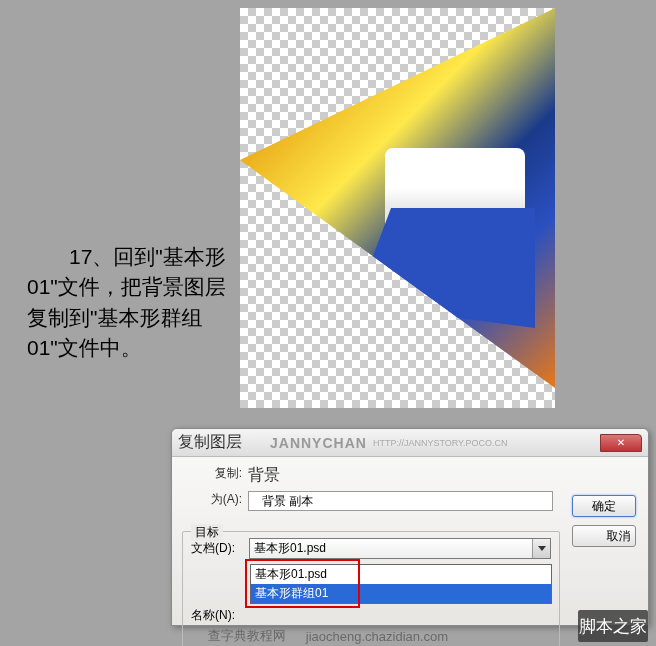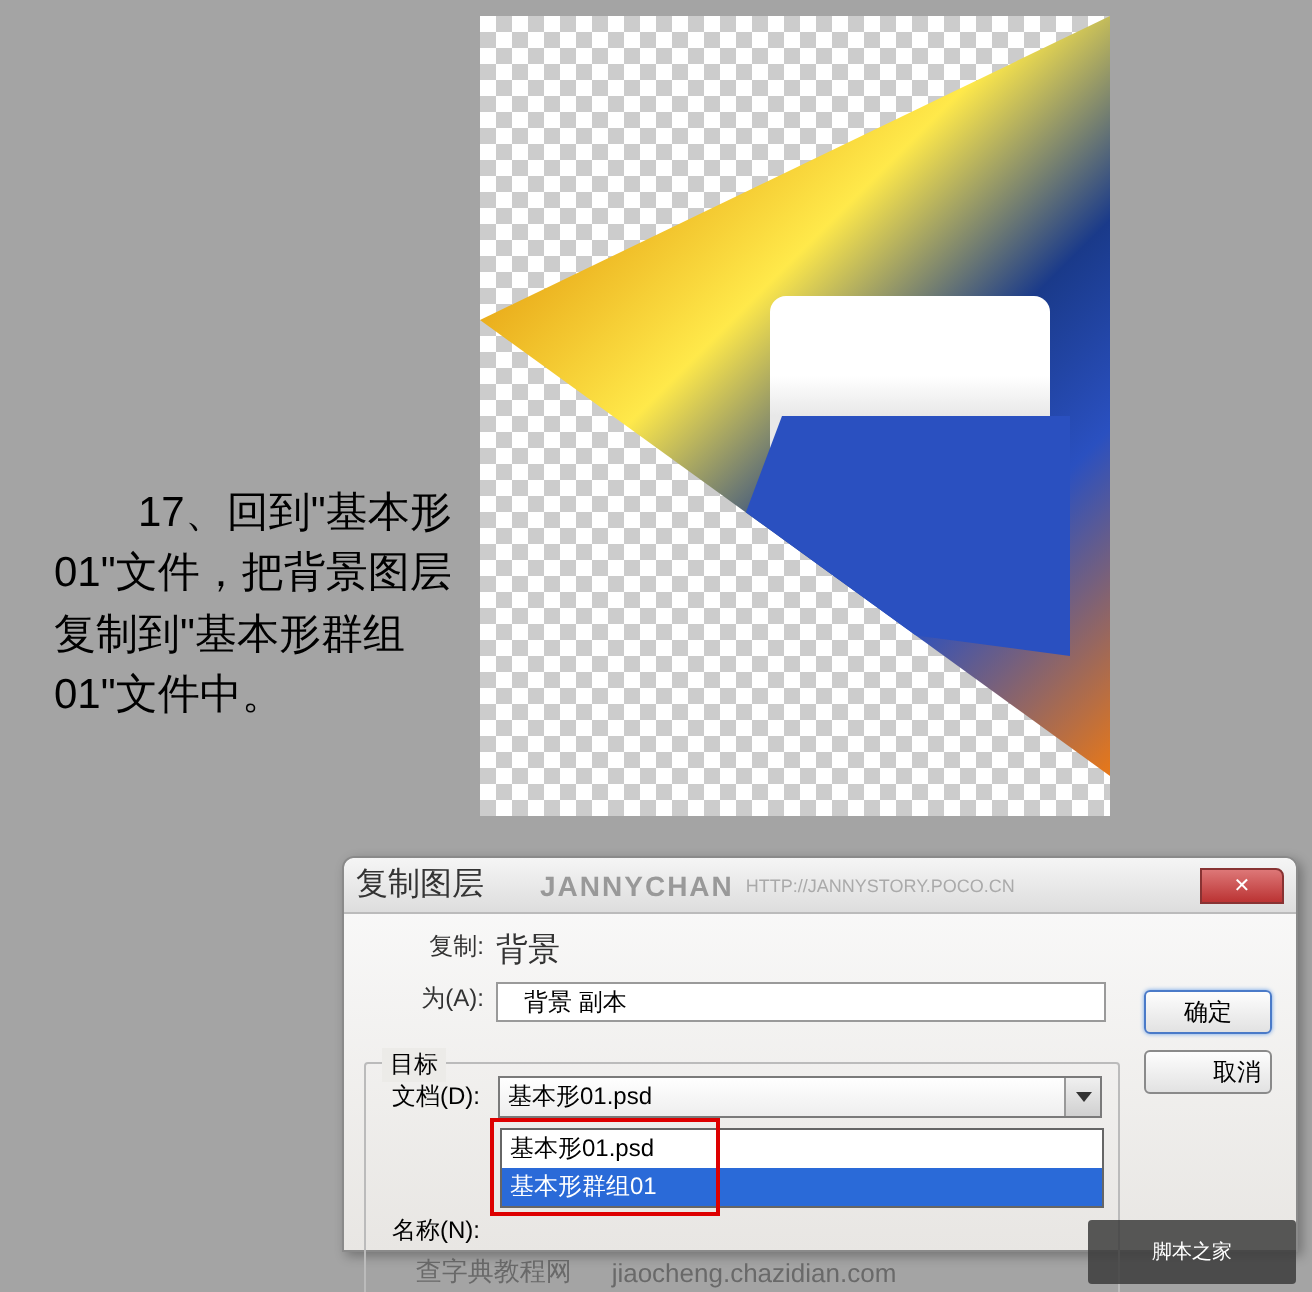--- a/index.html
+++ b/index.html
@@ -30,37 +30,37 @@
 
 .dialog-body { position: relative; padding: 8px 10px; }
 .row { display: flex; height: 24px; margin-bottom: 2px; }
 .row-label { width: 60px; text-align: right; font-size: 12px; color: #333; margin-right: 6px; }
 .row-value { font-size: 16px; color: #333; }
 .text-input { flex: 1; max-width: 305px; height: 20px; border: 1px solid #9a9a9a; background: #fff; padding: 0 13px; font-size: 12px; }
 
 .fieldset { margin-top: 16px; border: 1px solid #bbb; border-radius: 2px; padding: 6px 8px 22px 8px; position: relative; width: 378px; }
 .fieldset-legend { position: absolute; top: -8px; left: 8px; background: #ecebe8; padding: 0 4px; font-size: 12px; }
 .select-wrapper { display: flex; align-items: center; margin-bottom: 4px; }
-.select-label { width: 54px; text-align: center; font-size: 12px; margin-right: 4px; }
+.select-label { width: 54px; text-align: left; font-size: 12px; margin-right: 4px; }
 .select-box { flex: 1; height: 21px; border: 1px solid #7a7a7a; background: linear-gradient(180deg, #fff 0%, #eee 100%); display: flex; align-items: center; padding: 0 4px; font-size: 12px; position: relative; }
 .select-arrow { position: absolute; right: 0; top: 0; width: 18px; height: 100%; border-left: 1px solid #999; background: linear-gradient(180deg, #f0f0f0 0%, #d0d0d0 100%); display: flex; align-items: center; justify-content: center; }
 .select-arrow::after { content: ""; border-left: 4px solid transparent; border-right: 4px solid transparent; border-top: 5px solid #333; }
 
 .dropdown-list { position: absolute; left: 59px; top: 26px; width: 302px; border: 1px solid #666; background: #fff; z-index: 10; }
 .dropdown-item { padding: 1px 4px; font-size: 12px; color: #000; }
 .dropdown-item.selected { background: #2a6ad8; color: #fff; }
 
 .red-highlight-box { position: absolute; left: 54px; top: 21px; width: 115px; height: 49px; border: 2px solid #d00; z-index: 20; pointer-events: none; }
 
 .btn { position: absolute; right: 12px; width: 64px; height: 22px; background: linear-gradient(180deg, #fdfdfd 0%, #e2e2e2 100%); border: 1px solid #8a8a8a; border-radius: 3px; font-size: 12px; display: flex; align-items: center; justify-content: center; }
 .btn-ok { top: 38px; border: 1px solid #4a7ac8; box-shadow: 0 0 2px #6aa0e8; }
 .btn-cancel { top: 68px; padding-left: 29px; }
 
 .footer-watermark { position: absolute; left: 0; bottom: 0; width: 656px; height: 20px; display: flex; align-items: center; justify-content: center; gap: 20px; font-size: 13px; color: rgba(80,80,80,0.7); font-family: Arial; }
-.footer-right { position: absolute; right: 8px; bottom: 4px; width: 104px; height: 32px; background: rgba(60,60,60,0.85); color: #fff; font-size: 10px; display: flex; flex-direction: column; align-items: center; justify-content: center; border-radius: 2px; }
+.footer-right { position: absolute; right: 8px; bottom: 4px; width: 70px; height: 32px; background: rgba(60,60,60,0.85); color: #fff; font-size: 17px; display: flex; flex-direction: column; align-items: center; justify-content: center; border-radius: 2px; }
 </style>
 </head>
 <body>
 
 <div class="canvas-area">
   <div class="triangle-image">
     <div class="toy-highlight"></div>
     <div class="toy-blue"></div>
   </div>
 </div>

